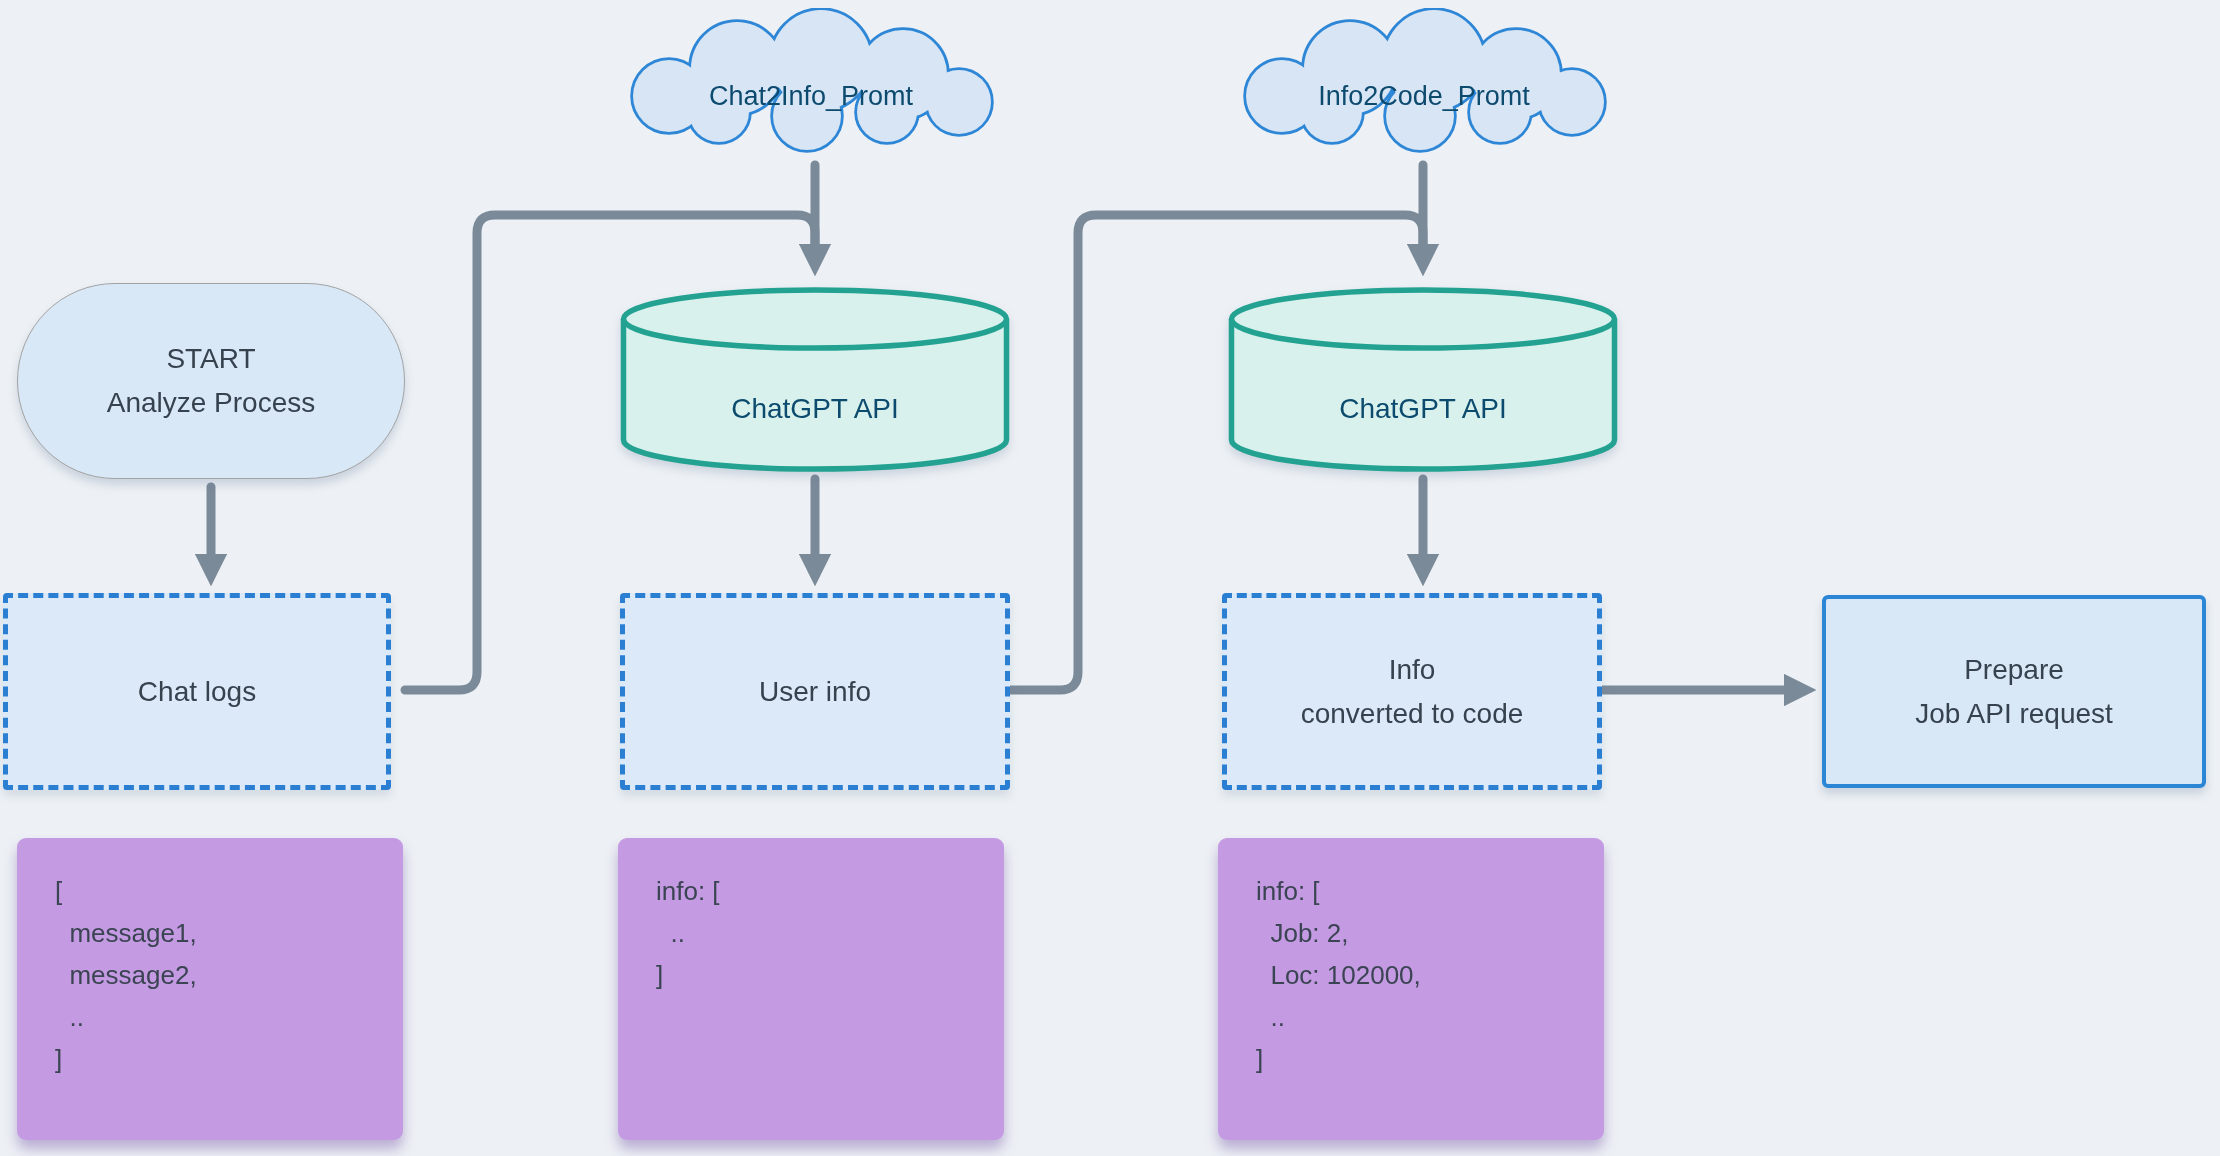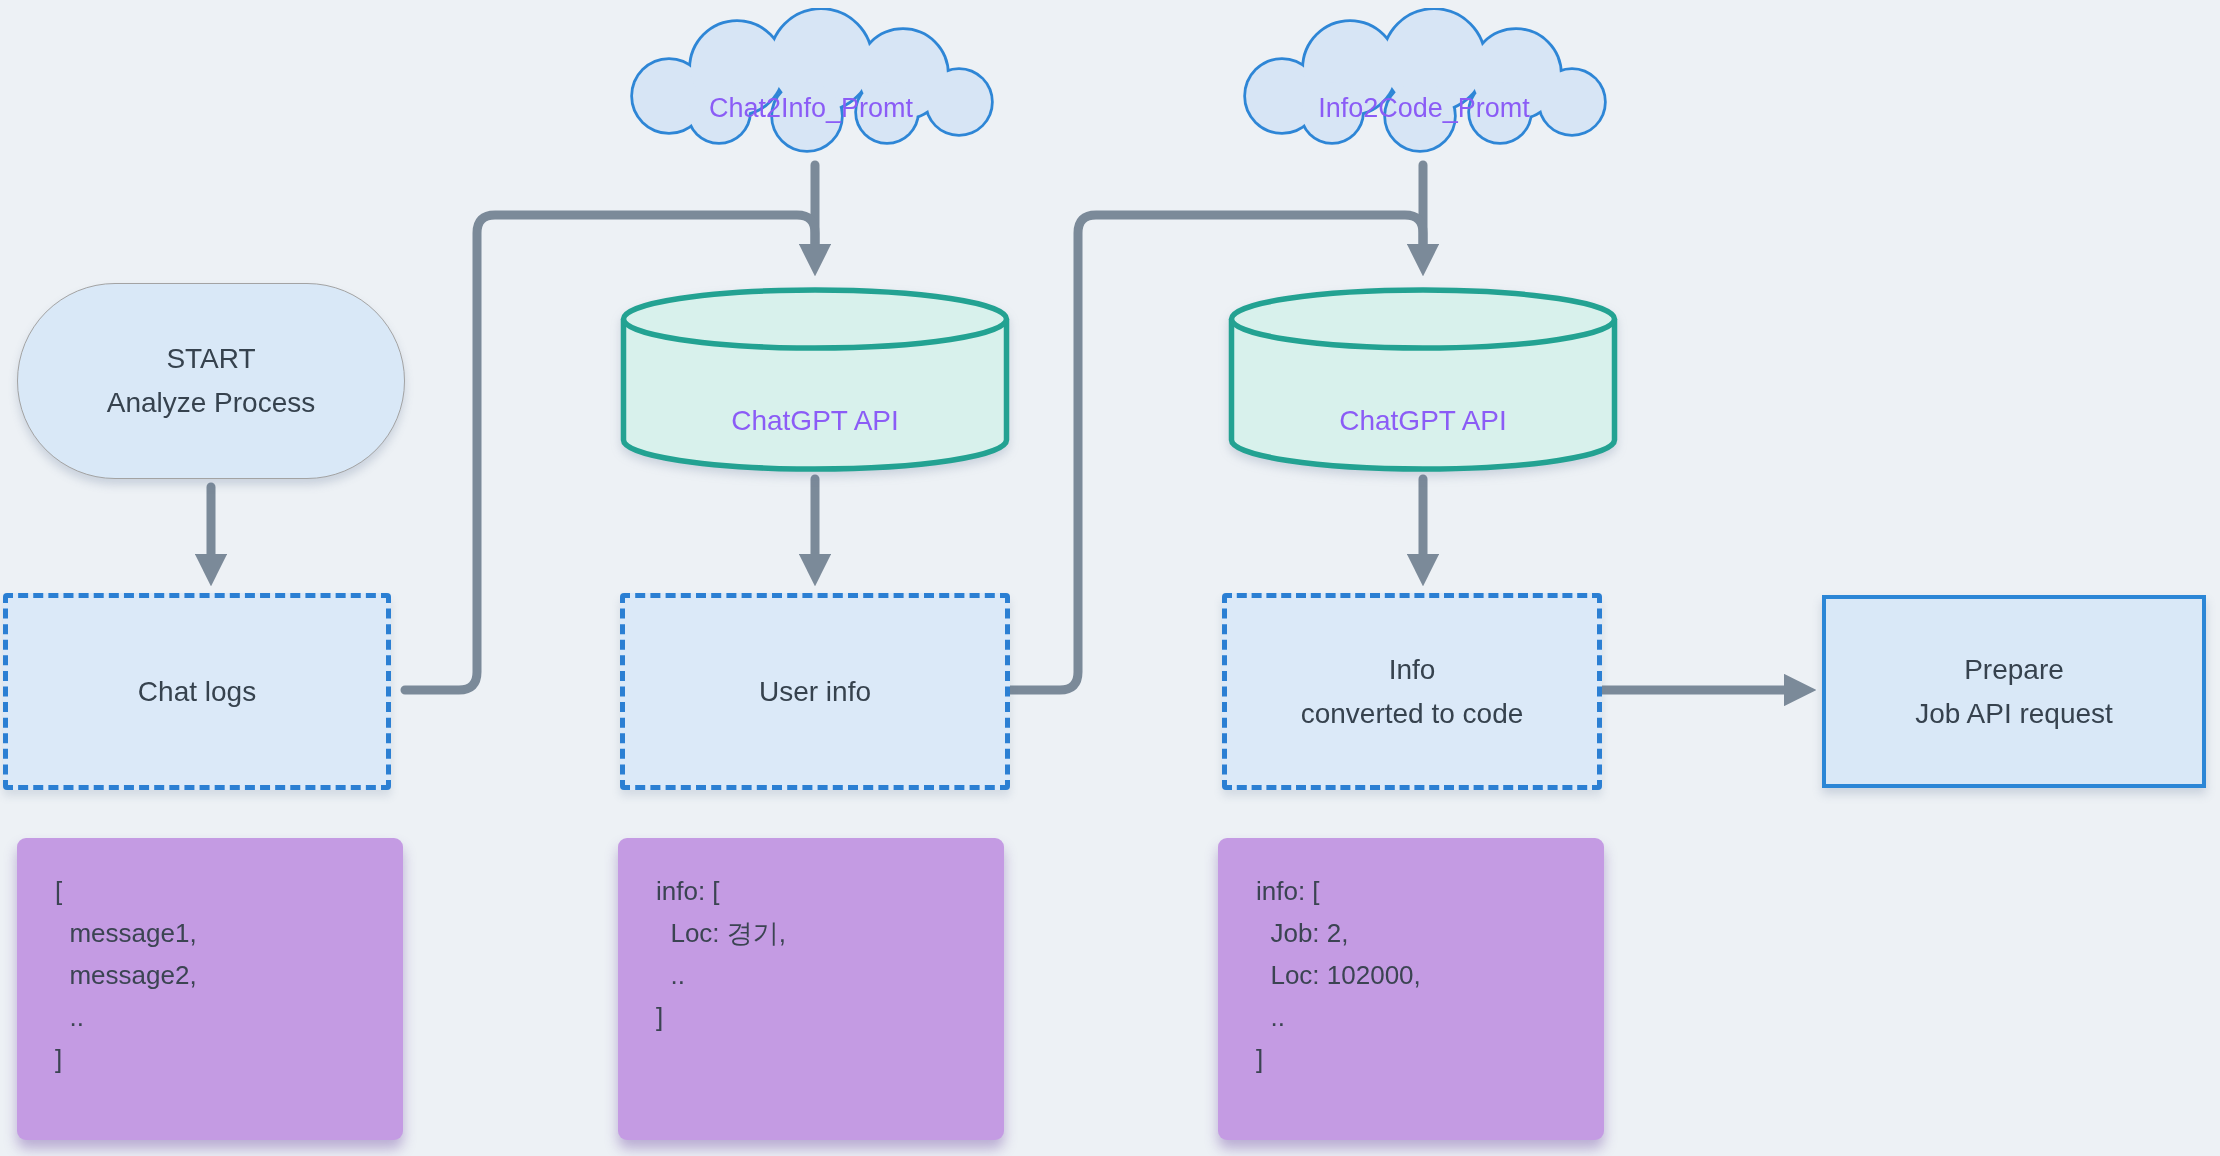--- a/index.html
+++ b/index.html
@@ -12,27 +12,27 @@
         text-align:center;font-size:28px;line-height:44px;white-space:pre-line;box-sizing:border-box;}
   .stadium{
     left:17px;top:283px;width:388px;height:196px;border:1px solid #a3a3a3;border-radius:98px;
     background:#d9e8f7;box-shadow:0 6px 9px rgba(100,120,150,.25);
   }
   .dashed{
     top:593px;height:197px;border:5px dashed #2b7fd3;border-radius:4px;background:#dbe9f8;
     box-shadow:0 6px 9px rgba(100,120,150,.18);
   }
   .solid-box{
-    left:1822px;top:595px;width:384px;height:193px;border:4px solid #2b86d6;border-radius:0;
+    left:1822px;top:595px;width:384px;height:193px;border:4px solid #2b86d6;border-radius:6px;
     background:#d9e8f7;box-shadow:0 6px 9px rgba(100,120,150,.25);
   }
   .shape-wrap{position:absolute;z-index:2;}
   .shape-wrap .overlay{
-    position:absolute;left:0;top:12px;width:100%;height:100%;display:flex;align-items:center;
-    justify-content:center;font-size:28px;color:#8b5cf6;text-align:center;
+    position:absolute;left:0;top:0;width:100%;height:100%;display:flex;align-items:center;
+    justify-content:center;font-size:28px;color:#0c4a6e;text-align:center;
   }
   .cloud-wrap{top:8px;width:392px;height:152px;}
   .cloud-wrap .overlay{padding-top:12px;font-size:27px;}
   .cyl-wrap{top:287px;width:390px;height:188px;filter:drop-shadow(0 5px 5px rgba(100,120,150,.25));}
   .cyl-wrap .overlay{padding-top:28px;}
   .panel{
     position:absolute;top:838px;width:386px;height:302px;background:#c49be3;border-radius:9px;
     z-index:2;box-shadow:0 9px 13px rgba(125,90,170,.45);box-sizing:border-box;padding:32px 0 0 38px;
   }
   .code-line{white-space:pre;font-size:26px;line-height:42px;color:#3b4452;}
@@ -130,21 +130,20 @@
 
   <div class="panel" style="left:17px">
     <div class="code-line">[</div>
     <div class="code-line">  message1,</div>
     <div class="code-line">  message2,</div>
     <div class="code-line">  ..</div>
     <div class="code-line">]</div>
   </div>
   <div class="panel" style="left:618px">
     <div class="code-line">info: [</div>
-    <div class="code-line">  Loc: 경기,</div>
     <div class="code-line">  ..</div>
     <div class="code-line">]</div>
   </div>
   <div class="panel" style="left:1218px">
     <div class="code-line">info: [</div>
     <div class="code-line">  Job: 2,</div>
     <div class="code-line">  Loc: 102000,</div>
     <div class="code-line">  ..</div>
     <div class="code-line">]</div>
   </div>

